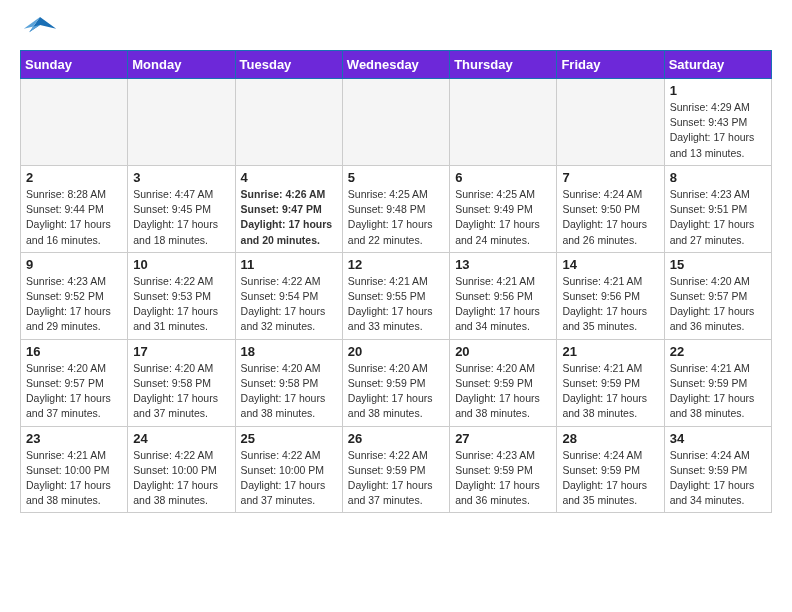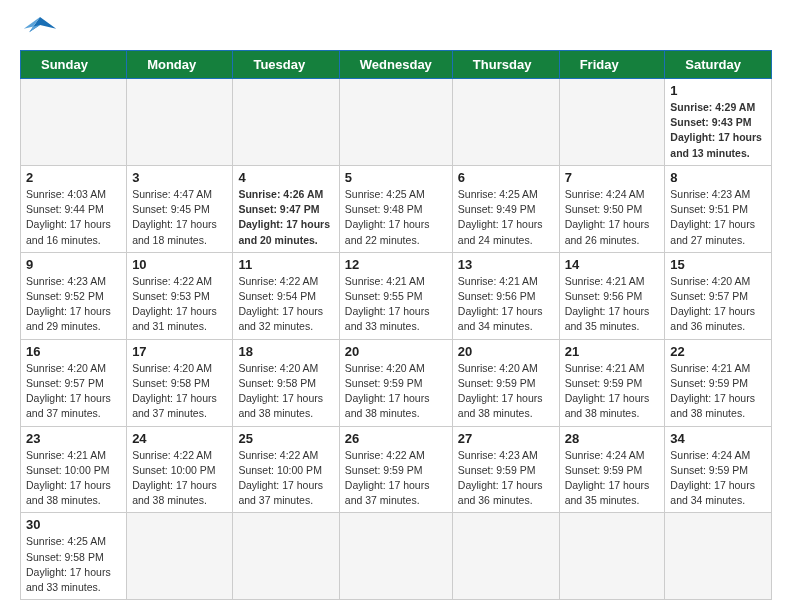--- a/index.html
+++ b/index.html
@@ -45,23 +45,23 @@
     .location-title {
       font-size: 16px;
       color: #444;
     }
     .calendar-table {
       width: 100%;
       border-collapse: collapse;
       font-size: 11px;
     }
     .calendar-table thead tr th {
-      background-color: #15803d;
+      background-color: #6d28d9;
       color: #fff;
-      padding: 6px 20px;
+      padding: 6px 4px;
       text-align: left;
       font-size: 13px;
       font-weight: bold;
       border: 1px solid #1a6fb5;
     }
     .calendar-table tbody tr td {
       border: 1px solid #ccc;
       padding: 4px 5px;
       vertical-align: top;
       min-height: 70px;
@@ -120,30 +120,30 @@
   <tbody id="calendar-body">
   <tr>
         <td class="empty"></td>
         <td class="empty"></td>
         <td class="empty"></td>
         <td class="empty"></td>
         <td class="empty"></td>
         <td class="empty"></td>
         <td>
           <div class="day-number">1</div>
-          <div class="day-info" style="white-space: pre-line; font-weight: bold;">Sunrise: 4:29 AM
+          <div class="day-info" style="white-space: pre-line;">Sunrise: 4:29 AM
 Sunset: 9:43 PM
 Daylight: 17 hours
 and 13 minutes.</div>
         </td>
       </tr>
       <tr>
         <td>
           <div class="day-number">2</div>
-          <div class="day-info" style="white-space: pre-line;">Sunrise: 4:03 AM
+          <div class="day-info" style="white-space: pre-line;">Sunrise: 8:28 AM
 Sunset: 9:44 PM
 Daylight: 17 hours
 and 16 minutes.</div>
         </td>
         <td>
           <div class="day-number">3</div>
           <div class="day-info" style="white-space: pre-line;">Sunrise: 4:47 AM
 Sunset: 9:45 PM
 Daylight: 17 hours
 and 18 minutes.</div>
@@ -329,30 +329,15 @@
 Daylight: 17 hours
 and 35 minutes.</div>
         </td>
         <td>
           <div class="day-number">34</div>
           <div class="day-info" style="white-space: pre-line;">Sunrise: 4:24 AM
 Sunset: 9:59 PM
 Daylight: 17 hours
 and 34 minutes.</div>
         </td>
-      </tr>
-      <tr>
-        <td>
-          <div class="day-number">30</div>
-          <div class="day-info" style="white-space: pre-line;">Sunrise: 4:25 AM
-Sunset: 9:58 PM
-Daylight: 17 hours
-and 33 minutes.</div>
-        </td>
-        <td class="empty"></td>
-        <td class="empty"></td>
-        <td class="empty"></td>
-        <td class="empty"></td>
-        <td class="empty"></td>
-        <td class="empty"></td>
       </tr>
     </tbody>
 </table>
 
 </body></html>

